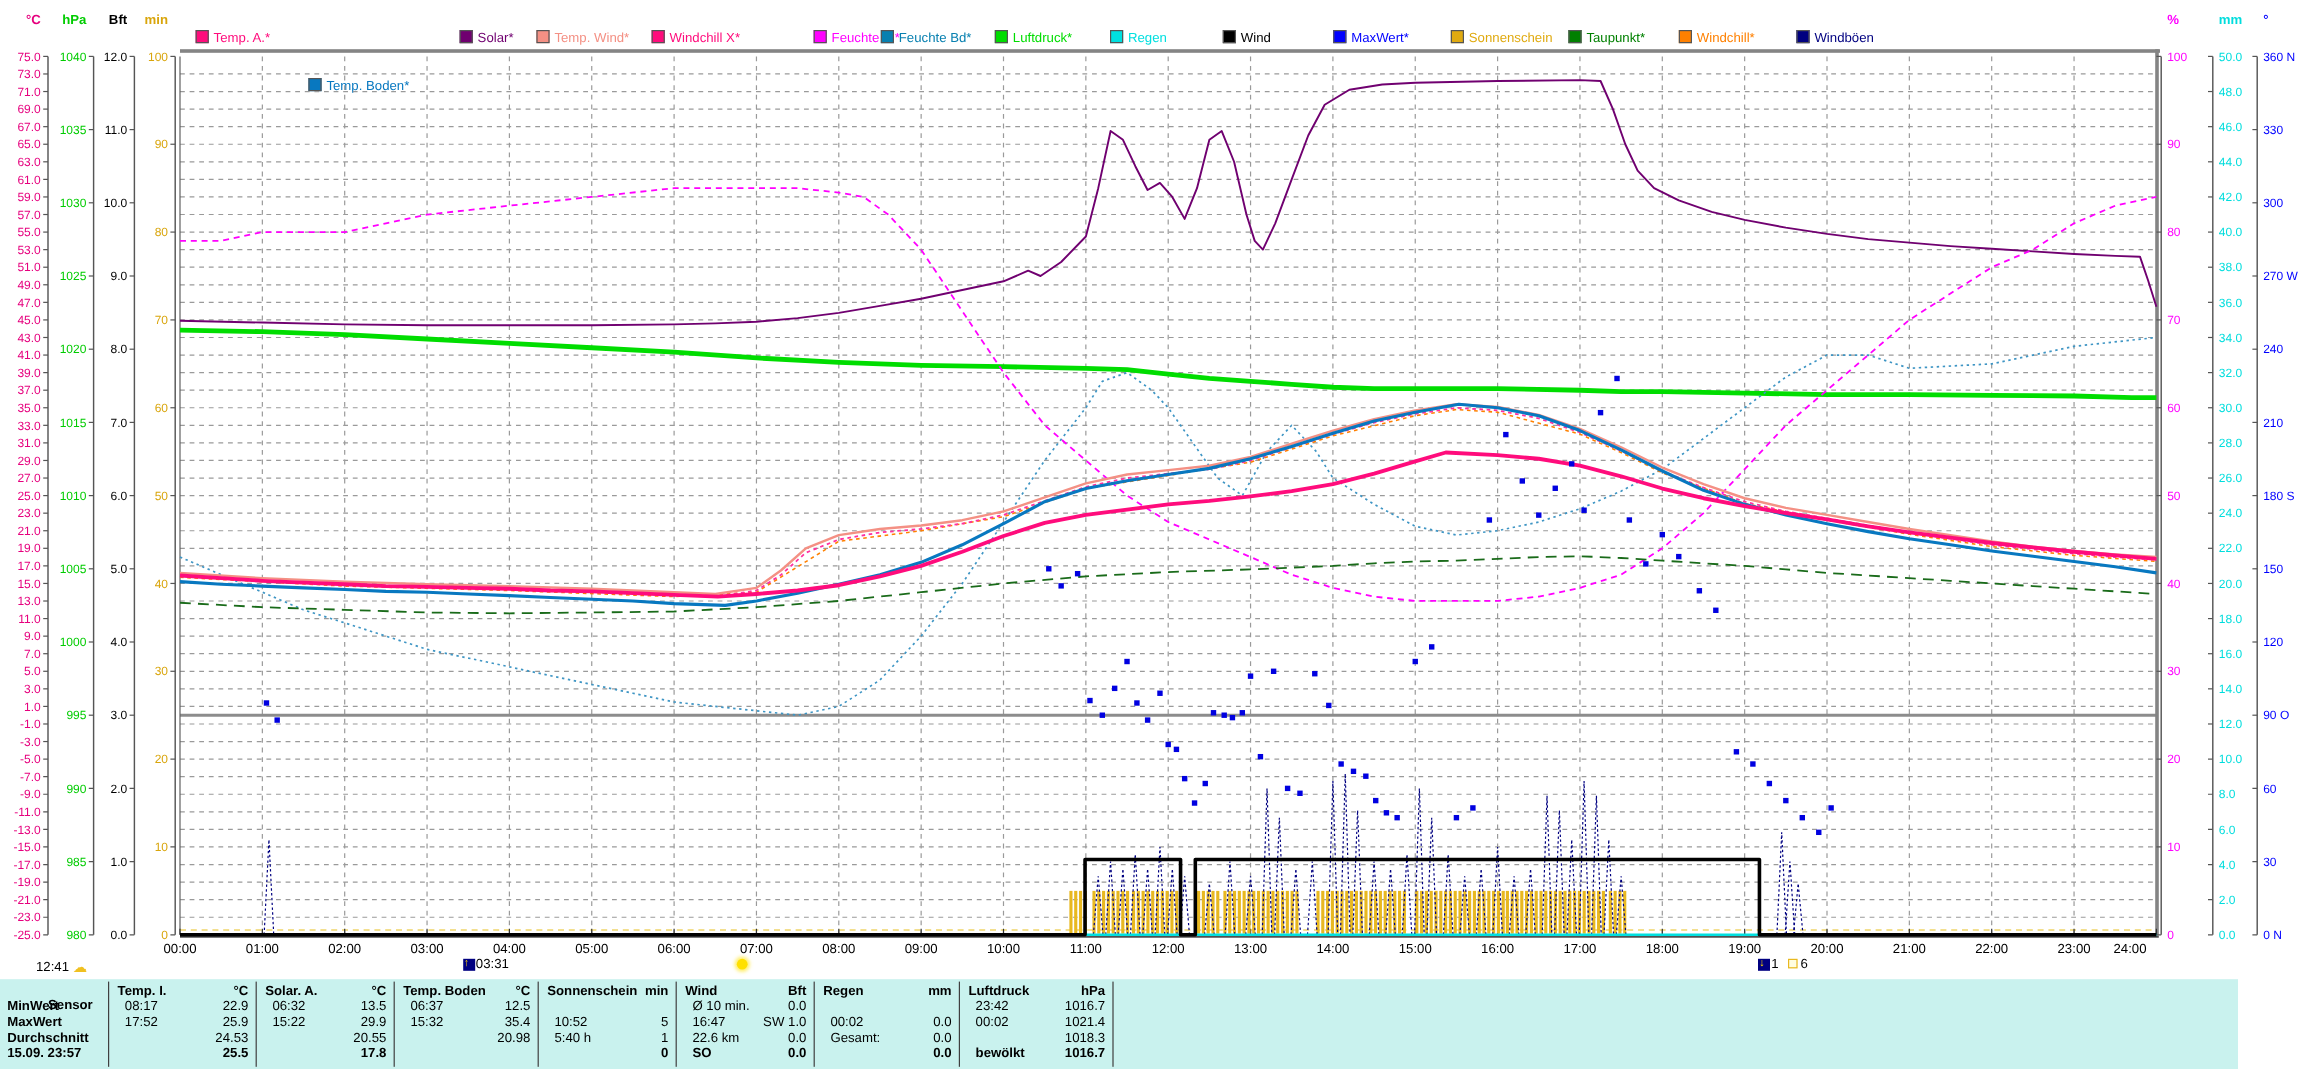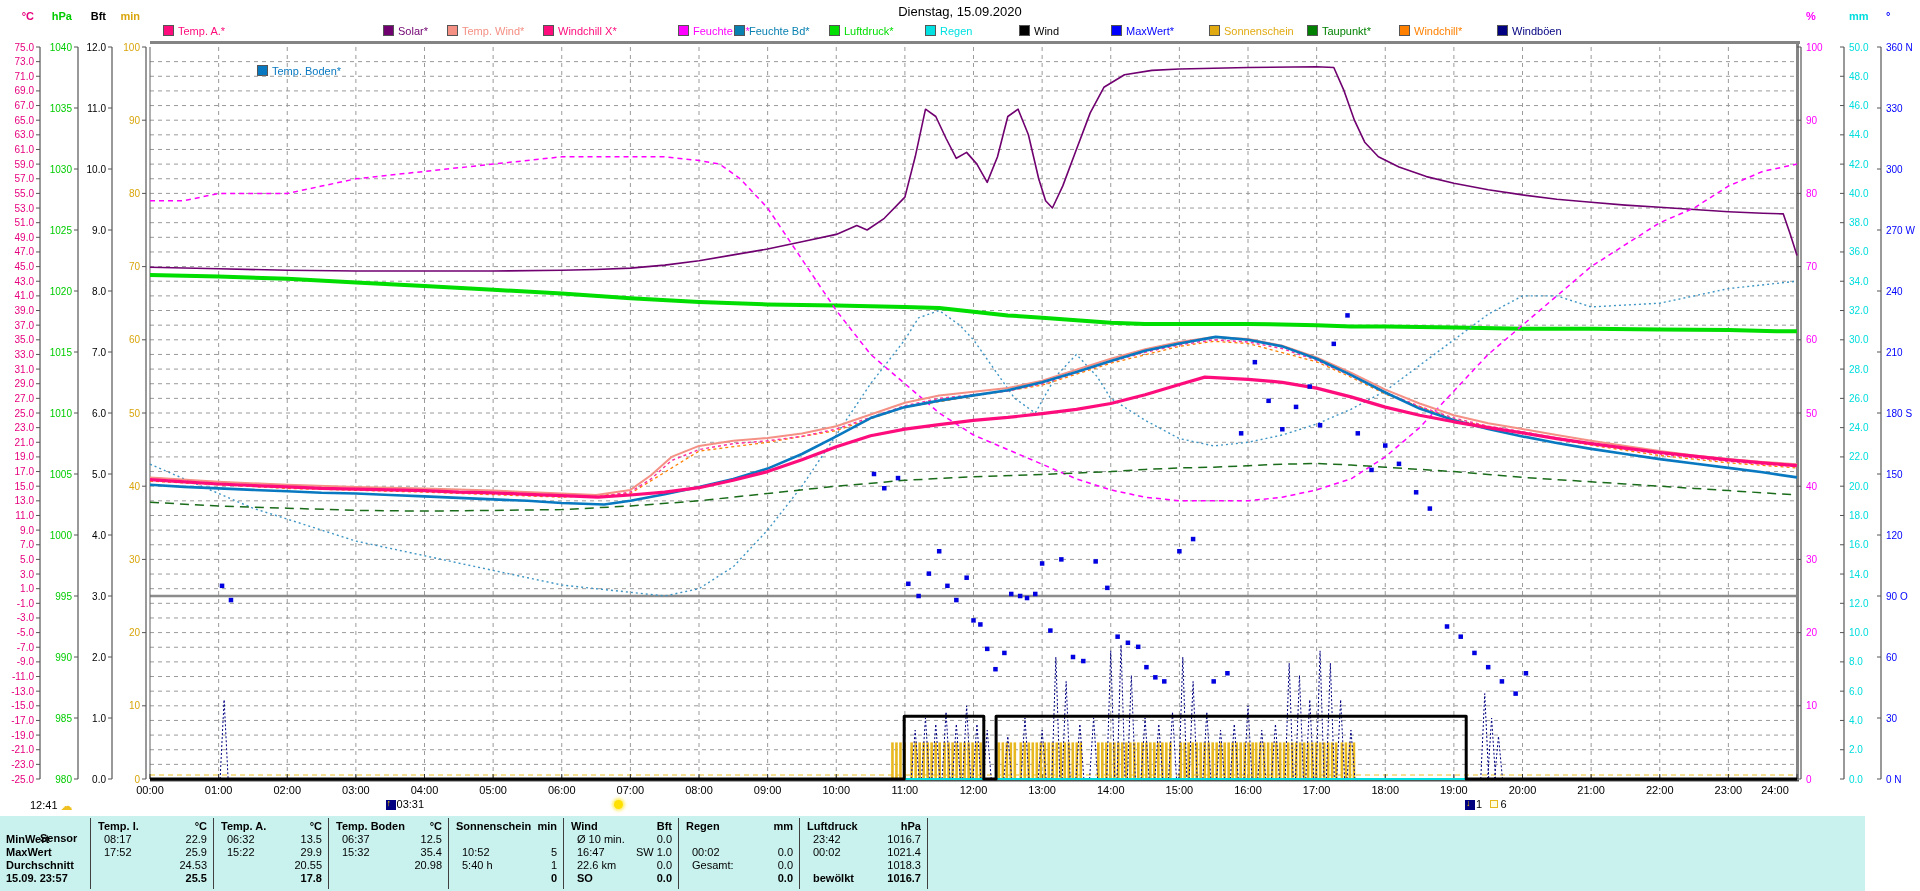--- a/index.html
+++ b/index.html
@@ -21,21 +21,20 @@
   #stats{position:absolute;left:0;top:816px;width:1865px;height:75px;background:#C9F2EE;font-size:11px;color:#000;}
   .t-sep{position:absolute;top:2px;bottom:2px;width:1px;background:#404040;}
   .t-cell{position:absolute;height:13px;line-height:13px;white-space:nowrap;overflow:visible;}
   .t-right{text-align:right;}
   .bold{font-weight:bold;}
 </style>
 </head>
 <body>
 
 <div id="screen">
-  <div id="title">Dienstag, 15.09.2020</div>
   <div id="legend">
       <div class="lg-item" style="left: 163px; color: rgb(255, 12, 124);"><span class="lg-sq" style="background: rgb(255, 12, 124);"></span><span>Temp. A.*</span></div>
       <div class="lg-item" style="left: 257px; color: rgb(8, 120, 192); margin-top: 40px;"><span class="lg-sq" style="background: rgb(8, 120, 192);"></span><span>Temp. Boden*</span></div>
       <div class="lg-item" style="left: 372px; color: rgb(112, 0, 112); padding-left: 11px;"><span class="lg-sq" style="background: rgb(112, 0, 112);"></span><span>Solar*</span></div>
       <div class="lg-item" style="left: 447px; color: rgb(244, 144, 132);"><span class="lg-sq" style="background: rgb(244, 144, 132);"></span><span>Temp. Wind*</span></div>
       <div class="lg-item" style="left: 543px; color: rgb(255, 12, 124);"><span class="lg-sq" style="background: rgb(255, 12, 124);"></span><span>Windchill X*</span></div>
       <div class="lg-item" style="left: 640px; color: rgb(255, 0, 255); padding-left: 38px;"><span class="lg-sq" style="background: rgb(255, 0, 255);"></span><span>Feuchte A.*</span></div>
       <div class="lg-item" style="left: 734px; color: rgb(8, 128, 176);"><span class="lg-sq" style="background: rgb(8, 128, 176);"></span><span>Feuchte Bd*</span></div>
       <div class="lg-item" style="left: 829px; color: rgb(0, 221, 0);"><span class="lg-sq" style="background: rgb(0, 221, 0);"></span><span>Luftdruck*</span></div>
       <div class="lg-item" style="left: 925px; color: rgb(0, 224, 224);"><span class="lg-sq" style="background: rgb(0, 224, 224);"></span><span>Regen</span></div>
@@ -752,21 +751,21 @@
       <div class="t-sep" style="left: 927px;"></div>
       <div class="t-cell bold" style="left: 6px; top: 16px; width: 80px; margin-left: 34px;">Sensor</div>
       <div class="t-cell bold" style="left: 98px; top: 4px;">Temp. I.</div>
       <div class="t-cell bold t-right" style="left: 98px; top: 4px; width: 109px;">°C</div>
       <div class="t-cell " style="left: 104px; top: 17px;">08:17</div>
       <div class="t-cell t-right" style="left: 98px; top: 17px; width: 109px;">22.9</div>
       <div class="t-cell " style="left: 104px; top: 30px;">17:52</div>
       <div class="t-cell t-right" style="left: 98px; top: 30px; width: 109px;">25.9</div>
       <div class="t-cell t-right" style="left: 98px; top: 43px; width: 109px;">24.53</div>
       <div class="t-cell t-right bold" style="left: 98px; top: 56px; width: 109px;">25.5</div>
-      <div class="t-cell bold" style="left: 221px; top: 4px;">Temp. A.</div>
+      <div class="t-cell bold" style="left: 221px; top: 4px;">Solar. A.</div>
       <div class="t-cell bold t-right" style="left: 221px; top: 4px; width: 101px;">°C</div>
       <div class="t-cell " style="left: 227px; top: 17px;">06:32</div>
       <div class="t-cell t-right" style="left: 221px; top: 17px; width: 101px;">13.5</div>
       <div class="t-cell " style="left: 227px; top: 30px;">15:22</div>
       <div class="t-cell t-right" style="left: 221px; top: 30px; width: 101px;">29.9</div>
       <div class="t-cell t-right" style="left: 221px; top: 43px; width: 101px;">20.55</div>
       <div class="t-cell t-right bold" style="left: 221px; top: 56px; width: 101px;">17.8</div>
       <div class="t-cell bold" style="left: 336px; top: 4px;">Temp. Boden</div>
       <div class="t-cell bold t-right" style="left: 336px; top: 4px; width: 106px;">°C</div>
       <div class="t-cell " style="left: 342px; top: 17px;">06:37</div>

